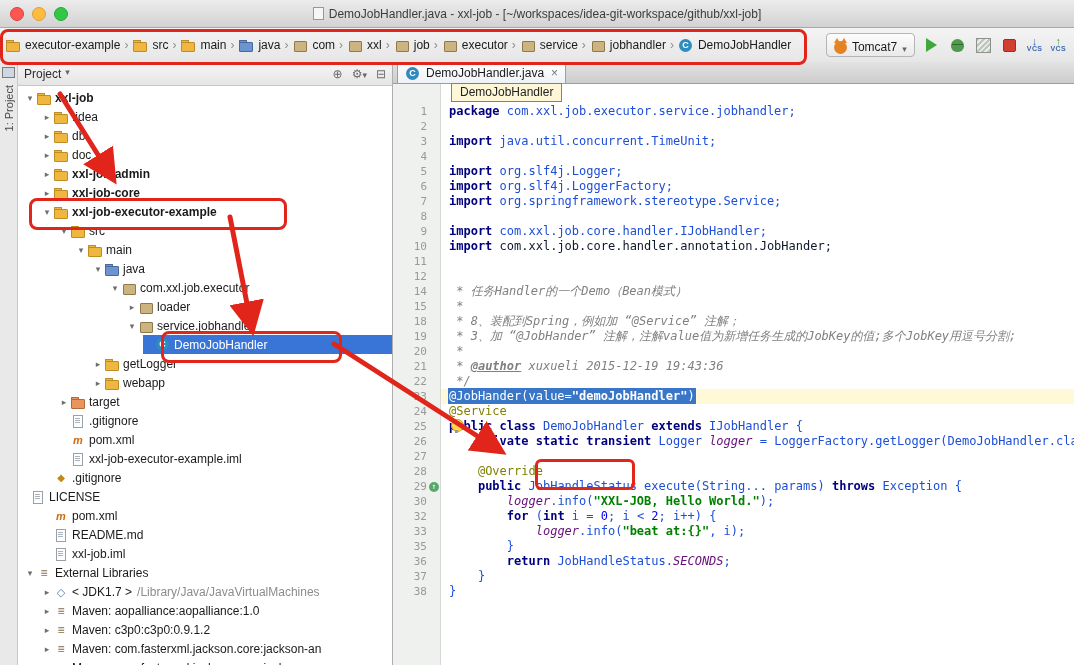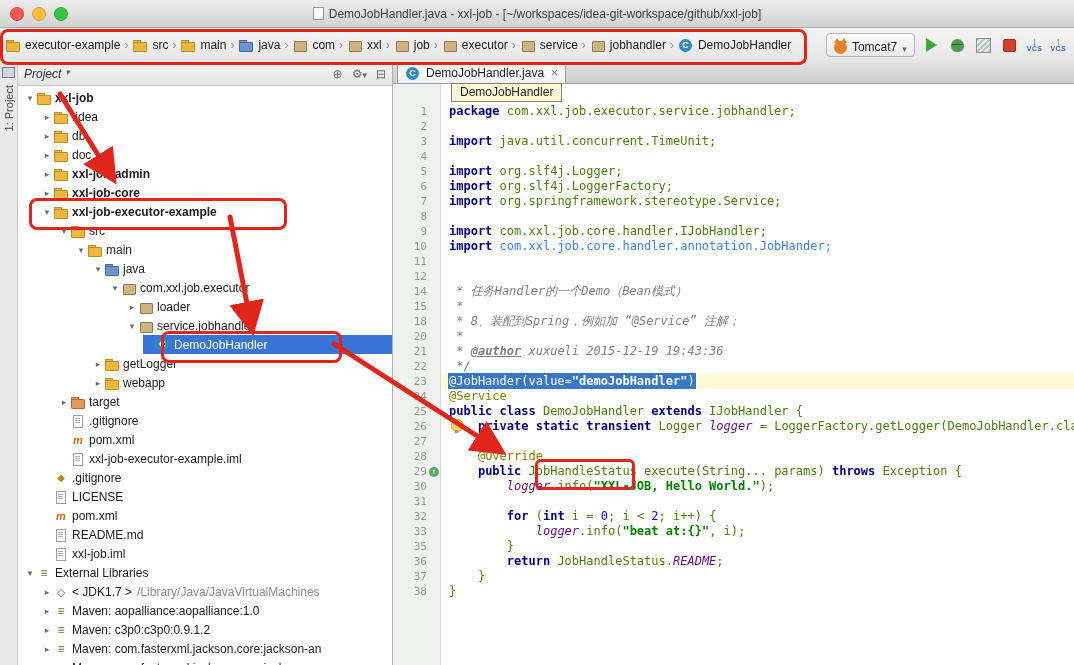--- a/index.html
+++ b/index.html
@@ -46,21 +46,21 @@
 
   
   .main{position:absolute;top:62px;left:0;right:0;bottom:0;display:flex;}
   .tool-strip{width:17px;background:#e9e9e9;border-right:1px solid #c9c9c9;display:flex;flex-direction:column;align-items:center;}
   .strip-icon{width:11px;height:9px;border:1px solid #7d7d7d;background:#cfd8e2;margin-top:5px;}
   .strip-label{writing-mode:vertical-rl;transform:rotate(180deg);font-size:11px;color:#4a4a4a;margin-top:7px;white-space:nowrap;}
 
   .project-panel{width:374px;background:#fff;border-right:1px solid #aeaeae;display:flex;flex-direction:column;overflow:hidden;}
   .panel-header{height:23px;background:linear-gradient(#f6f6f6,#e5e5e5);border-bottom:1px solid #c6c6c6;
                 display:flex;align-items:center;padding:0 6px;flex:0 0 23px;}
-  .ph-title{display:inline-flex;align-items:flex-start;gap:4px;color:#2c2c2c;font-style:italic;}
+  .ph-title{display:inline-flex;align-items:flex-start;gap:4px;color:#2c2c2c;}
   .ph-caret{font-size:9px;color:#666;}
   .ph-icons{margin-left:auto;display:flex;gap:9px;color:#6c6c6c;font-size:12px;align-items:center;}
   .ph-icons span{cursor:default;}
 
   .tree{flex:1;overflow:hidden;padding-top:2px;}
   .tree-row{height:19px;display:flex;align-items:center;white-space:nowrap;cursor:default;}
   .row-content{display:inline-flex;align-items:center;height:100%;flex:1;min-width:0;}
   .row-content.selected{background:#3875d6;}
   .row-content.selected .tlabel{color:#fff;}
   .arrow{width:12px;flex:0 0 12px;color:#6e6e6e;font-size:9px;text-align:center;}
@@ -102,28 +102,28 @@
   .code{flex:1;position:relative;z-index:1;overflow:hidden;padding-top:20px;
         font-family:"DejaVu Sans Mono",monospace;font-size:12px;line-height:15px;}
   .code-line{height:15px;display:flex;}
   .gn{flex:0 0 34px;text-align:right;color:#999;font-size:11px;}
   .gmark{flex:0 0 14px;display:flex;align-items:center;justify-content:center;}
   .m-override{width:10px;height:10px;border-radius:50%;background:#59a869;color:#fff;font-size:8px;
               line-height:10px;text-align:center;}
   .ct{flex:1;padding-left:8px;white-space:pre;}
   .cur .ct{background:#fff9d7;}
   .tk-k{color:#000080;font-weight:bold;}
-  .tk-p{color:#4d7c0f;}
+  .tk-p{color:#1d4ed8;}
   .tk-s{color:#008000;font-weight:bold;}
   .tk-n{color:#0000ff;}
   .tk-c{color:#808080;font-style:italic;}
   .tk-d{color:#808080;font-style:italic;font-weight:bold;text-decoration:underline;}
   .tk-a{color:#808000;}
   .tk-f{color:#660e7a;font-style:italic;}
-  .tk-g{color:#3b82f6;}
+  .tk-g{color:#0f172a;}
   .selspan{background:#3a76c8;box-shadow:0 0 0 1px #3a76c8;}
   .selspan span{color:#fff !important;}
 
   .editor-tag{position:absolute;z-index:20;left:58px;top:21px;background:#fdf7d8;border:1px solid #84846a;
               padding:1px 8px 2px 8px;color:#222;font-size:12px;}
 
   
   .anno-svg{position:absolute;inset:0;z-index:60;pointer-events:none;}
   .anno-box{position:absolute;z-index:60;border:3px solid #e2251b;border-radius:8px;pointer-events:none;}
   .box-bc{left:0px;top:29px;width:801px;height:30px;}
@@ -396,21 +396,21 @@
               <span class="tlabel">xxl-job-executor-example.iml</span>
             </span>
           </div>
           <div class="tree-row" style="padding-left: 23px;">
             <span class="row-content">
               <span class="arrow"></span>
               <span class="ticon i-gitignore">◆</span>
               <span class="tlabel">.gitignore</span>
             </span>
           </div>
-          <div class="tree-row" style="padding-left: 23px;">
+          <div class="tree-row" style="">
             <span class="row-content">
               <span class="arrow"></span>
               <span class="ticon i-file"></span>
               <span class="tlabel">LICENSE</span>
             </span>
           </div>
           <div class="tree-row" style="padding-left: 23px;">
             <span class="row-content">
               <span class="arrow"></span>
               <span class="ticon i-maven">m</span>
@@ -556,20 +556,25 @@
             <span class="gn">15</span>
             <span class="gmark"></span>
             <span class="ct"><span class="tk-c"> *</span></span>
           </div>
           <div class="code-line">
             <span class="gn">18</span>
             <span class="gmark"></span>
             <span class="ct"><span class="tk-c"> * 8、装配到Spring，例如加 “@Service” 注解；</span></span>
           </div>
           <div class="code-line">
+            <span class="gn">19</span>
+            <span class="gmark"></span>
+            <span class="ct"><span class="tk-c"> * 3、加 “@JobHander” 注解，注解value值为新增任务生成的JobKey的值;多个JobKey用逗号分割;</span></span>
+          </div>
+          <div class="code-line">
             <span class="gn">20</span>
             <span class="gmark"></span>
             <span class="ct"><span class="tk-c"> *</span></span>
           </div>
           <div class="code-line">
             <span class="gn">21</span>
             <span class="gmark"></span>
             <span class="ct"><span class="tk-c"> * </span><span class="tk-d">@author</span><span class="tk-c"> xuxueli 2015-12-19 19:43:36</span></span>
           </div>
           <div class="code-line">
@@ -613,43 +618,38 @@
               <span class="m-override">↑</span>
             </span>
             <span class="ct"><span class="tk-p">    </span><span class="tk-k">public</span><span class="tk-p"> JobHandleStatus execute(String... params) </span><span class="tk-k">throws</span><span class="tk-p"> Exception {</span></span>
           </div>
           <div class="code-line">
             <span class="gn">30</span>
             <span class="gmark"></span>
             <span class="ct"><span class="tk-p">        </span><span class="tk-f">logger</span><span class="tk-p">.info(</span><span class="tk-s">"XXL-JOB, Hello World."</span><span class="tk-p">);</span></span>
           </div>
           <div class="code-line">
-            <span class="gn">31</span>
-            <span class="gmark"></span>
-            <span class="ct"></span>
-          </div>
-          <div class="code-line">
             <span class="gn">32</span>
             <span class="gmark"></span>
             <span class="ct"><span class="tk-p">        </span><span class="tk-k">for</span><span class="tk-p"> (</span><span class="tk-k">int</span><span class="tk-p"> i = </span><span class="tk-n">0</span><span class="tk-p">; i &lt; </span><span class="tk-n">2</span><span class="tk-p">; i++) {</span></span>
           </div>
           <div class="code-line">
             <span class="gn">33</span>
             <span class="gmark"></span>
             <span class="ct"><span class="tk-p">            </span><span class="tk-f">logger</span><span class="tk-p">.info(</span><span class="tk-s">"beat at:{}"</span><span class="tk-p">, i);</span></span>
           </div>
           <div class="code-line">
             <span class="gn">35</span>
             <span class="gmark"></span>
             <span class="ct"><span class="tk-p">        }</span></span>
           </div>
           <div class="code-line">
             <span class="gn">36</span>
             <span class="gmark"></span>
-            <span class="ct"><span class="tk-p">        </span><span class="tk-k">return</span><span class="tk-p"> JobHandleStatus.</span><span class="tk-f">README</span><span class="tk-p">;</span></span>
+            <span class="ct"><span class="tk-p">        </span><span class="tk-k">return</span><span class="tk-p"> JobHandleStatus.</span><span class="tk-f">SECONDS</span><span class="tk-p">;</span></span>
           </div>
           <div class="code-line">
             <span class="gn">37</span>
             <span class="gmark"></span>
             <span class="ct"><span class="tk-p">    }</span></span>
           </div>
           <div class="code-line">
             <span class="gn">38</span>
             <span class="gmark"></span>
             <span class="ct"><span class="tk-p">}</span></span>

